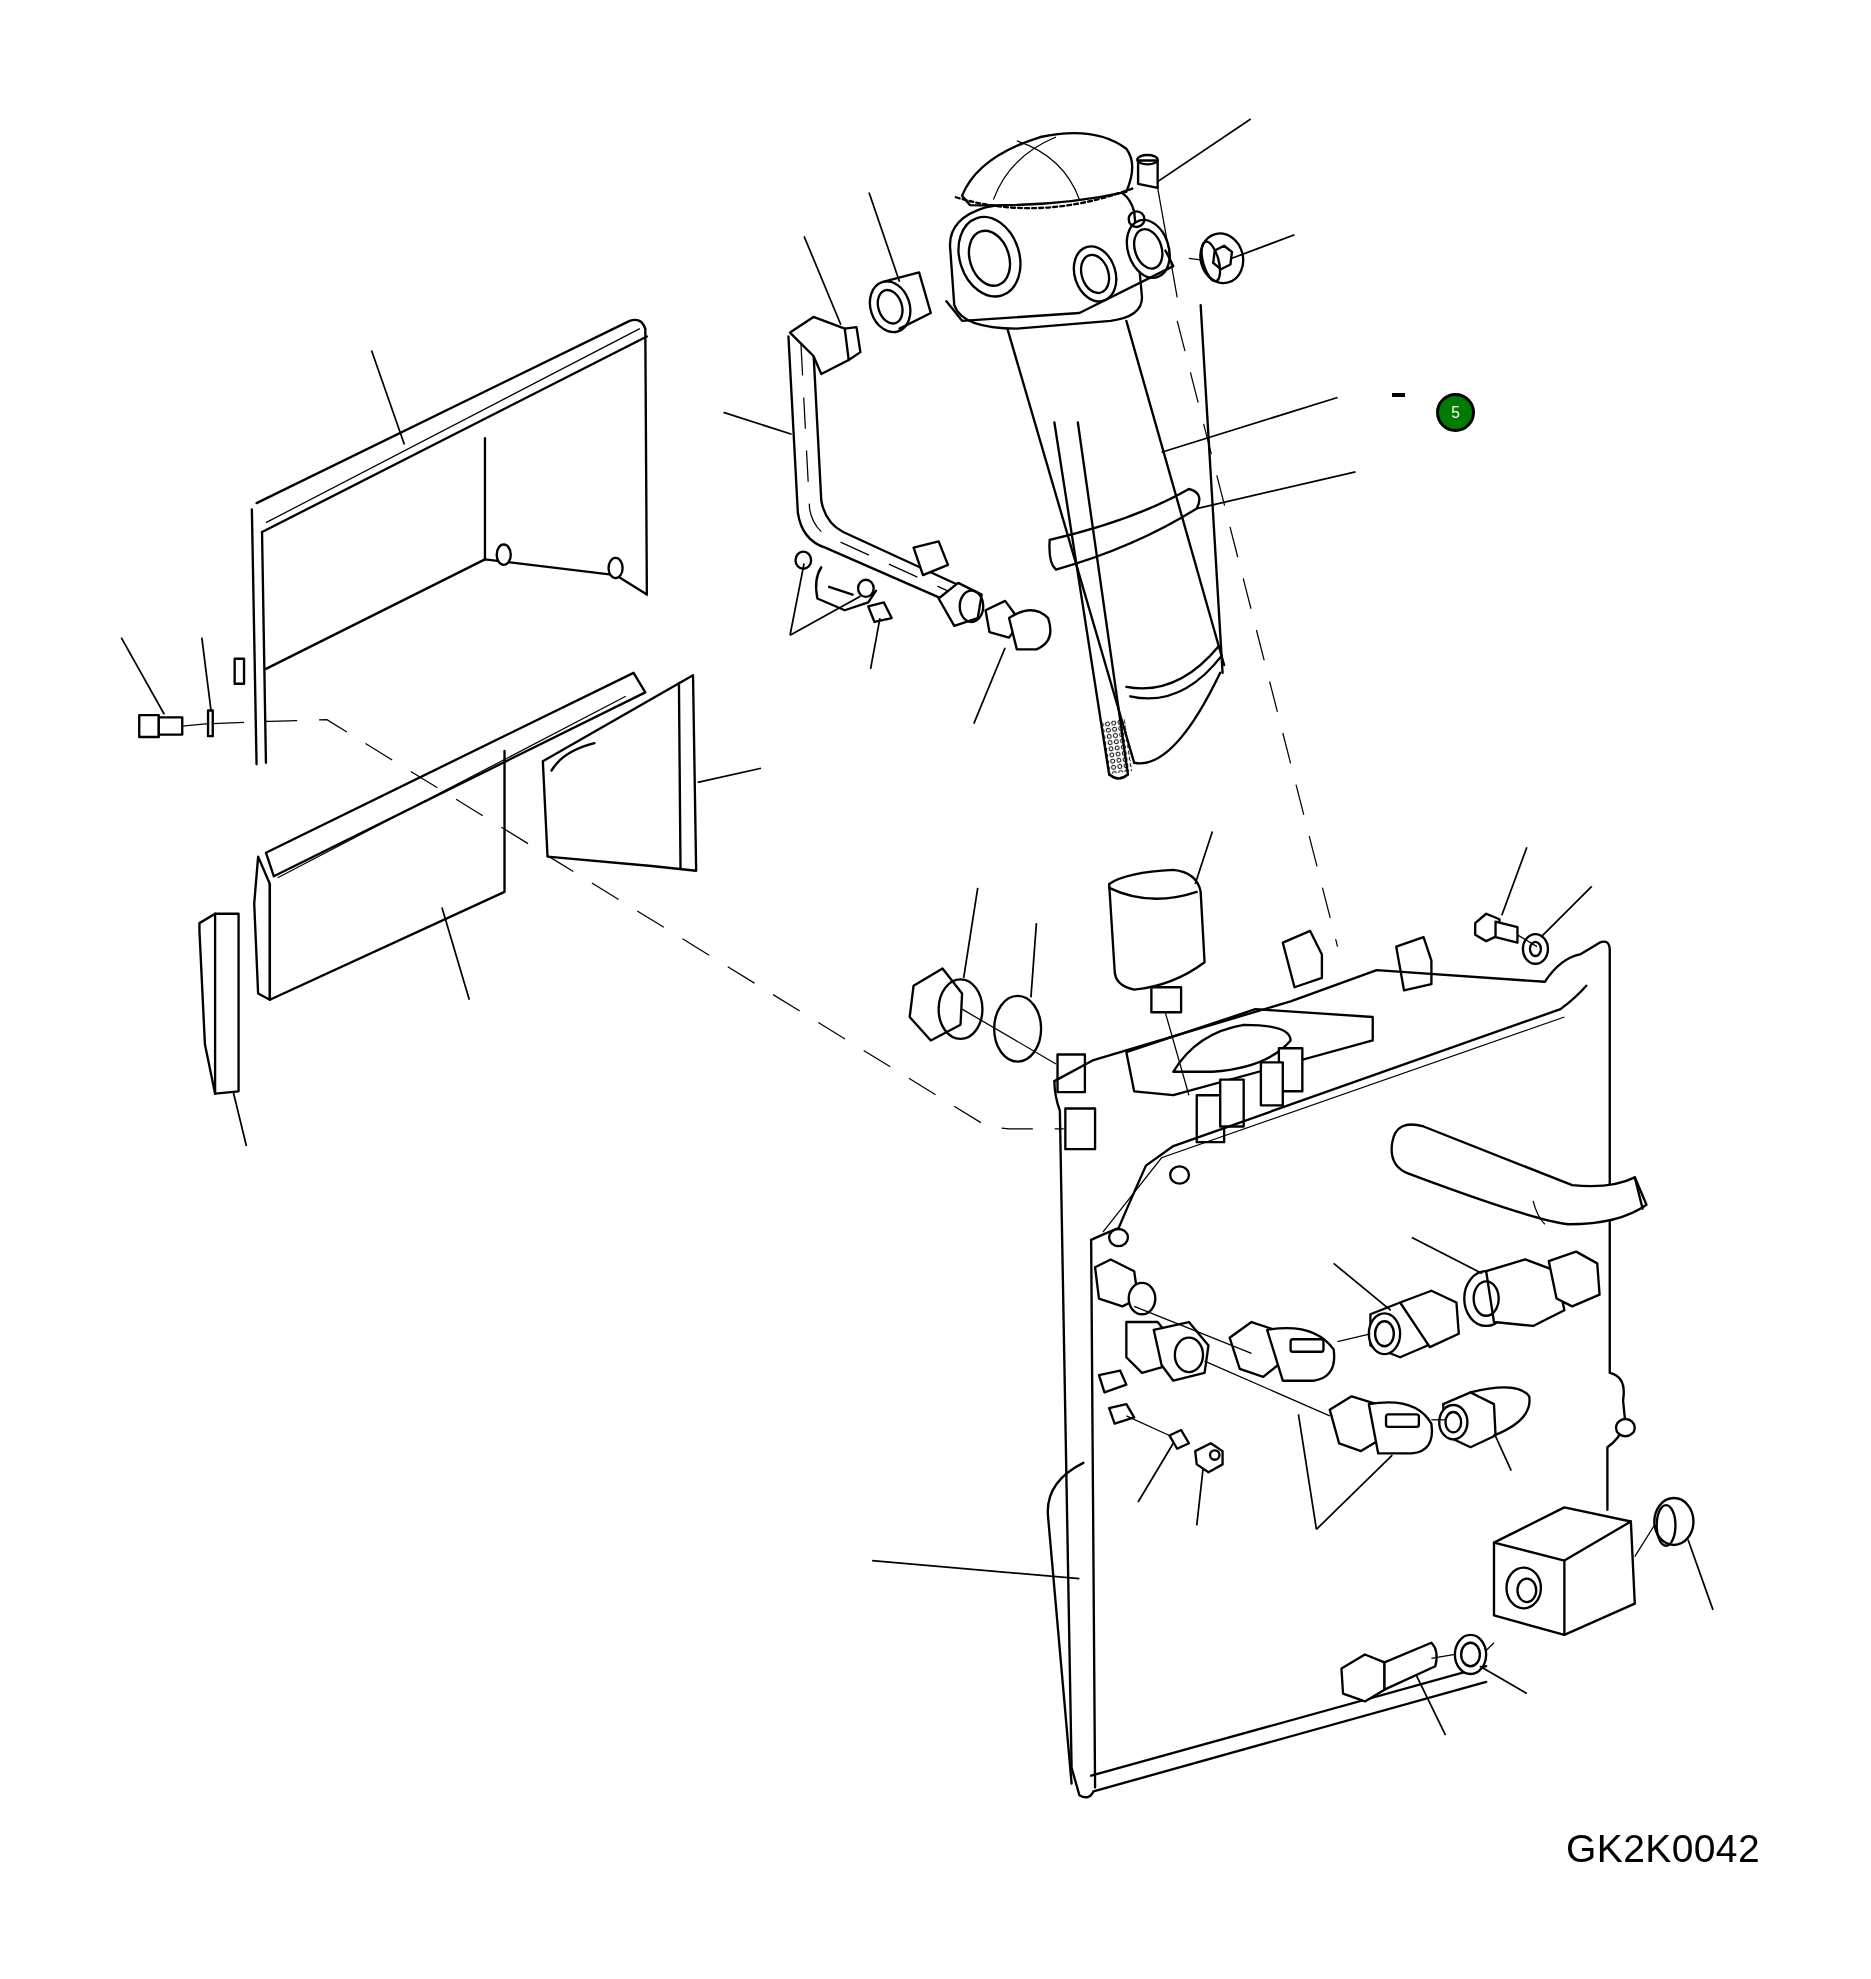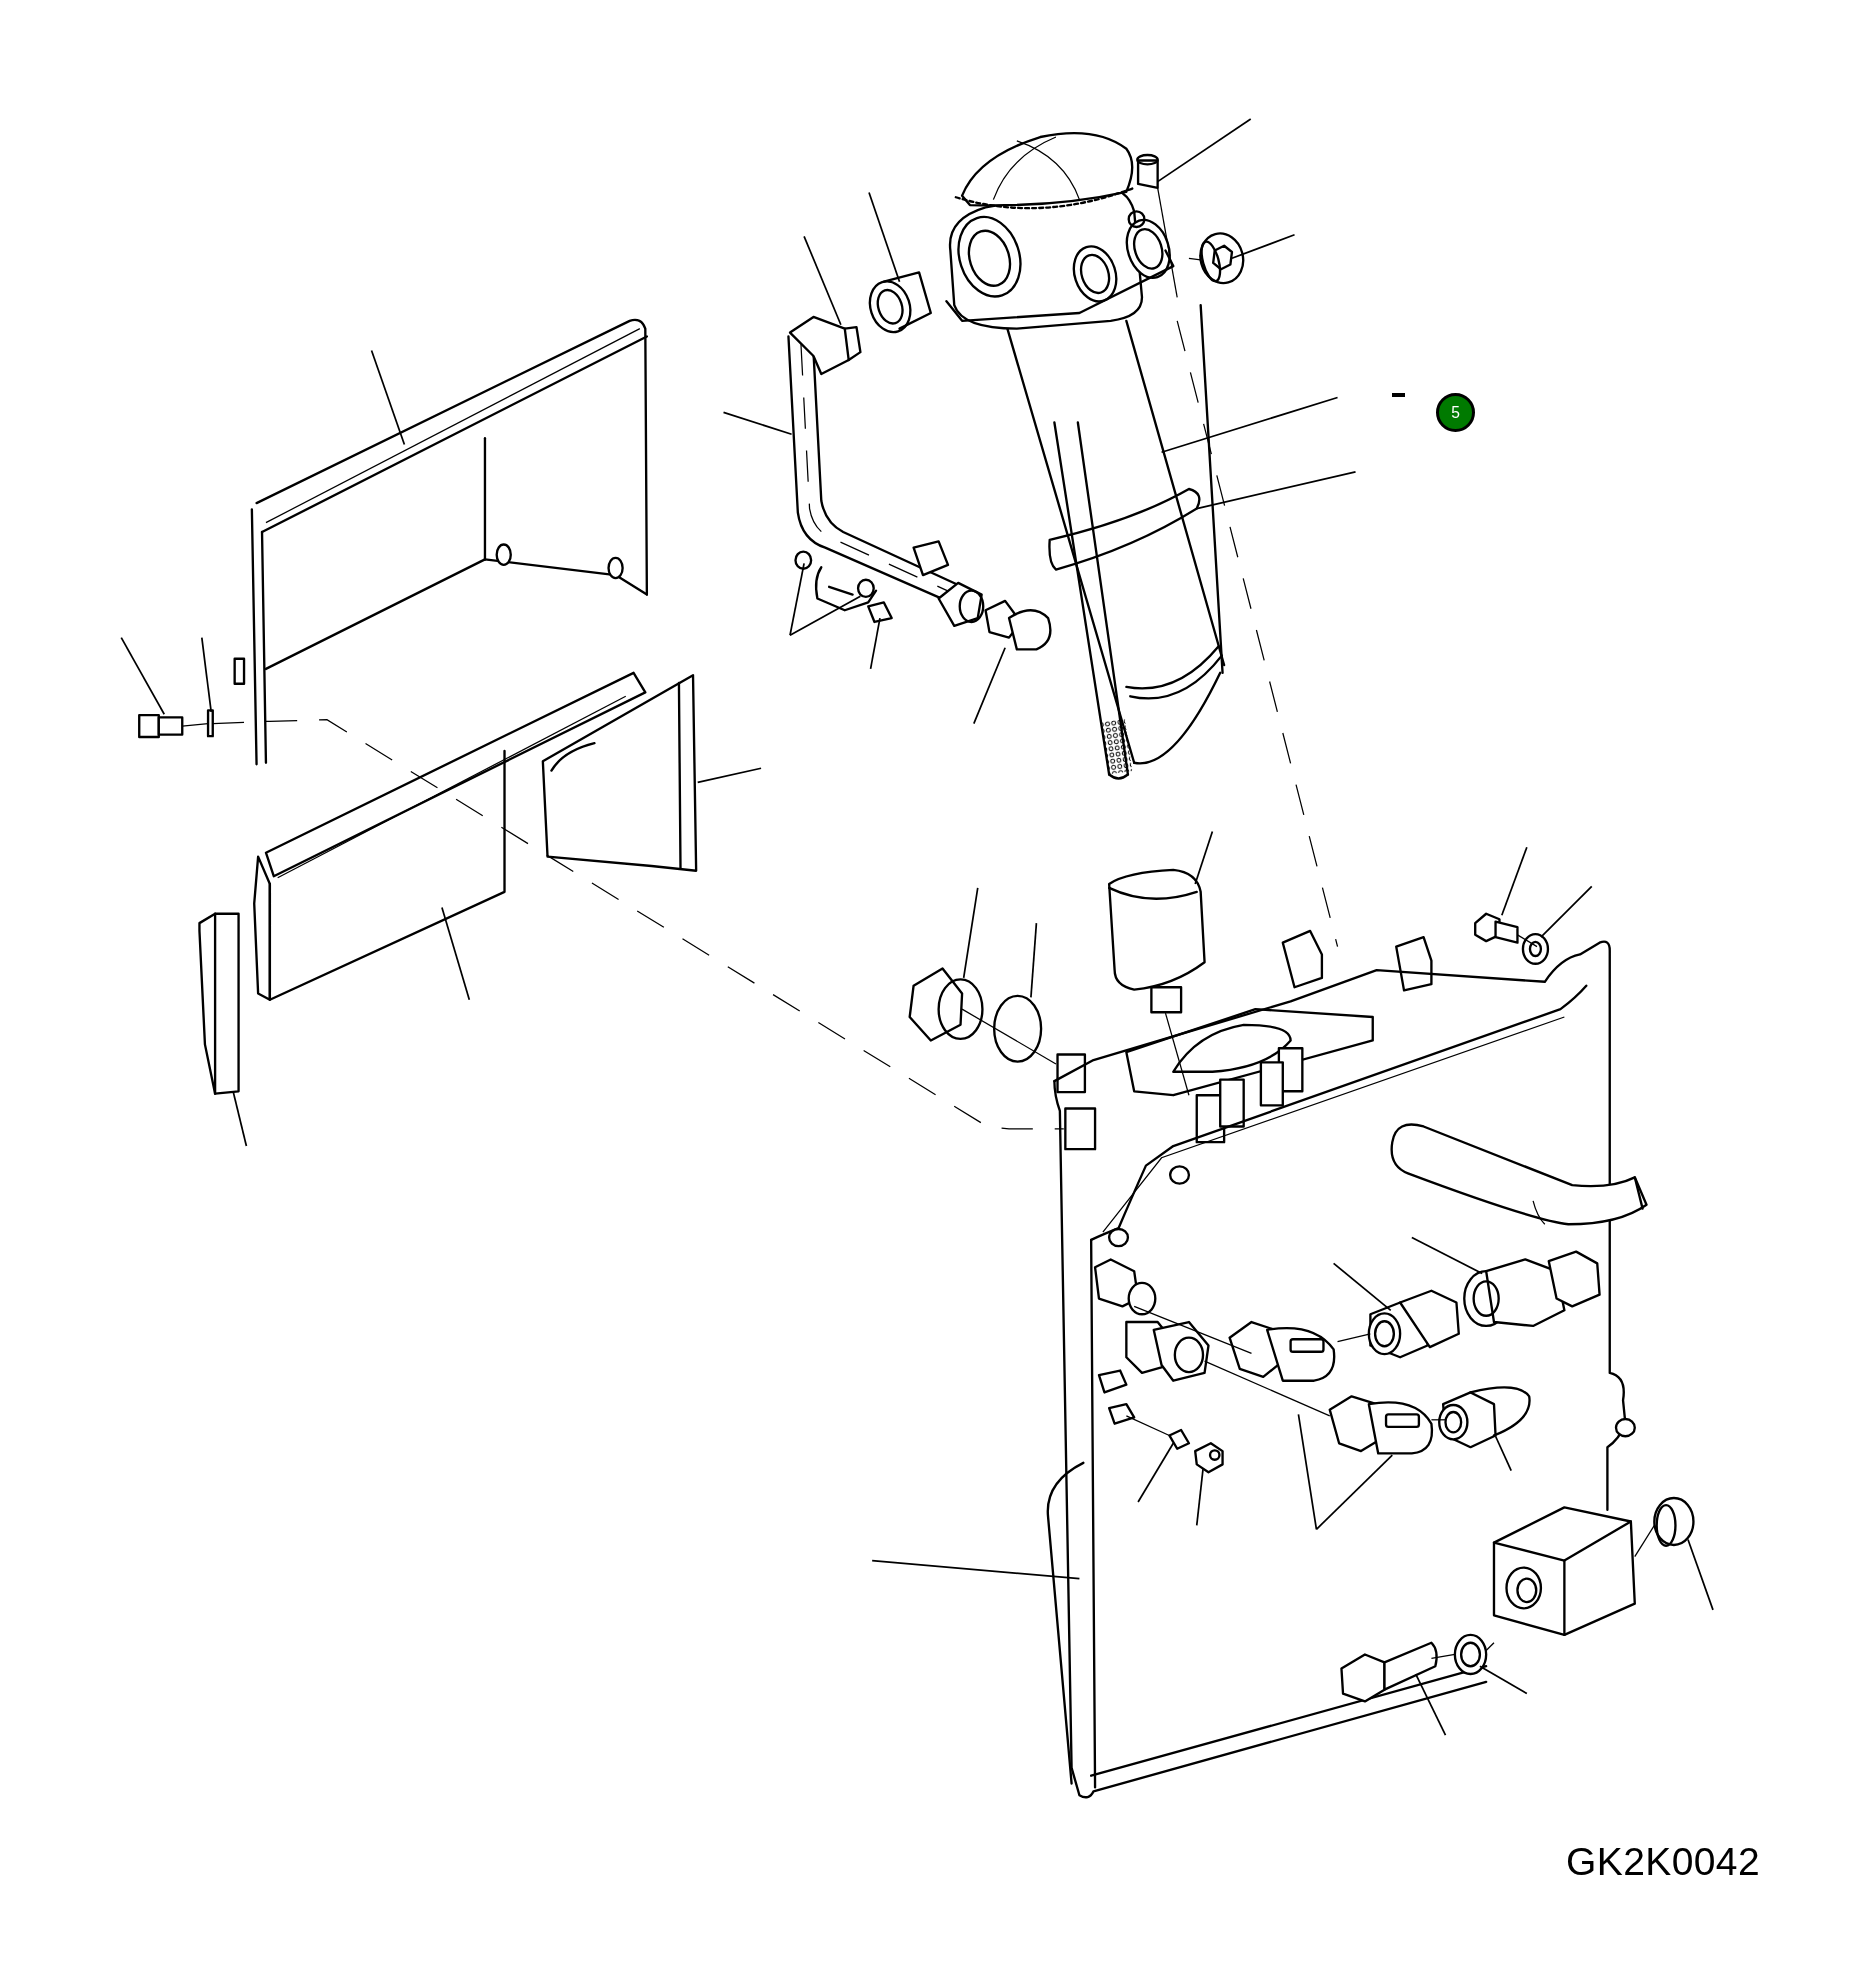--- a/index.html
+++ b/index.html
@@ -3,21 +3,21 @@
 <meta charset="utf-8">
 <style>
   html, body { margin: 0; padding: 0; background: #ffffff; }
   body { width: 1871px; height: 1980px; position: relative; overflow: hidden; font-family: "Liberation Sans", sans-serif; }
   #diagram { position: absolute; left: 0; top: 0; width: 1871px; height: 1980px; }
   .ln { fill: none; stroke: #000; stroke-width: 3; stroke-linejoin: round; stroke-linecap: round; }
   .thin { fill: none; stroke: #000; stroke-width: 1.6; }
   .leader { fill: none; stroke: #000; stroke-width: 2.2; }
   .dash { fill: none; stroke: #000; stroke-width: 1.6; stroke-dasharray: 40 28; }
   .fill { fill: #fff; stroke: #000; stroke-width: 3; stroke-linejoin: round; }
-  .drawing-id { position: absolute; left: 1566px; top: 1827px; font-size: 39px; color: #000; letter-spacing: 0.4px; margin-top: 13px; }
+  .drawing-id { position: absolute; left: 1566px; top: 1827px; font-size: 39px; color: #000; letter-spacing: 0.4px; }
   .callout { position: absolute; left: 1436px; top: 393px; width: 39px; height: 39px; border-radius: 50%; background: #007a00; border: 3.1px solid #000; box-sizing: border-box; color: #fff; font-size: 15.6px; display: flex; align-items: center; justify-content: center; cursor: pointer; }
   .callout-dash { position: absolute; left: 1392px; top: 393px; width: 12.5px; height: 3.9px; background: #000; }
 </style>
 </head>
 <body>
 
 <svg id="diagram" viewBox="0 0 2392 2531" xmlns="http://www.w3.org/2000/svg">
 
   <g>
 

